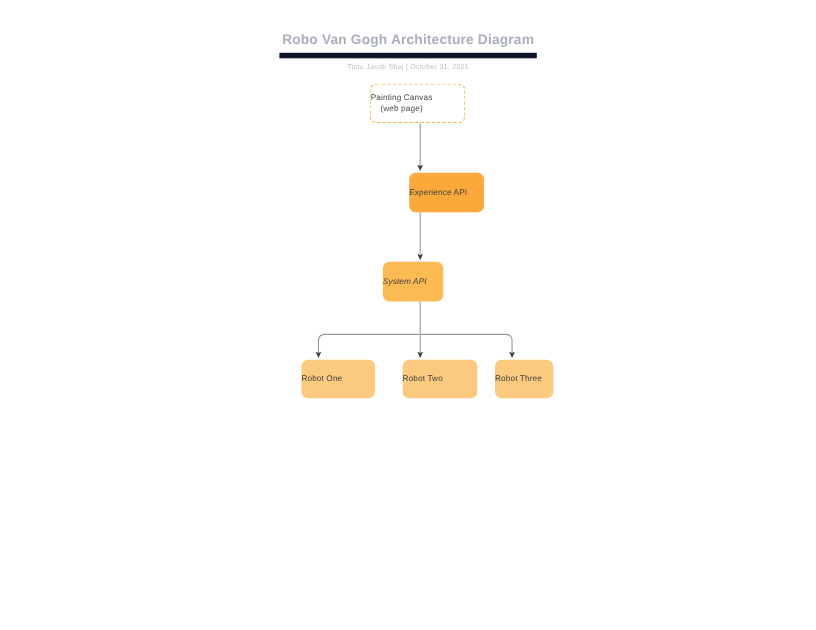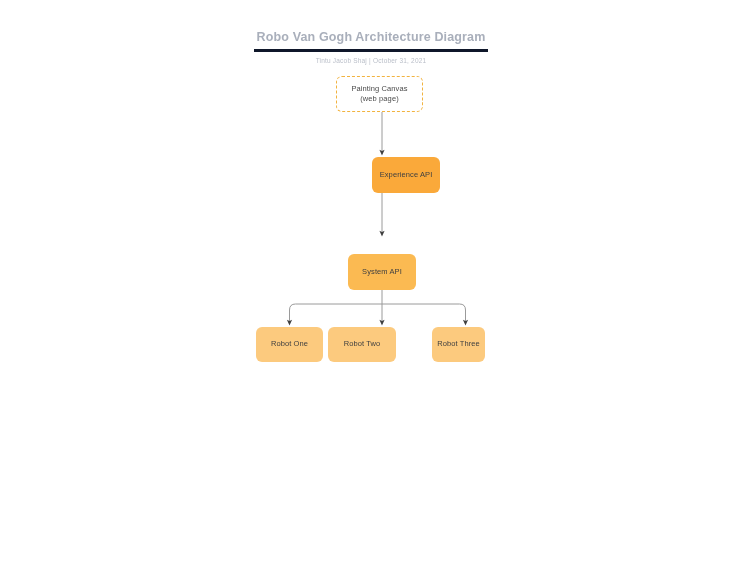--- a/index.html
+++ b/index.html
@@ -29,58 +29,58 @@
     width: 742px;
     text-align: center;
   }
   .doc-title {
     font-size: 12.5px;
     font-weight: bold;
     color: #a9afbb;
     letter-spacing: 0.15px;
     display: inline-block;
     padding: 0 3px 4px 3px;
-    border-bottom: 3px solid #0f172a;
+    border-bottom: 5px solid #0f172a;
     line-height: 15px;
   }
   .doc-subtitle {
     margin-top: 4px;
     font-size: 6.5px;
     color: #b9bec8;
     letter-spacing: 0.2px;
     line-height: 9px;
   }
 
   
   .node {
     position: absolute;
     box-sizing: border-box;
     border-radius: 6px;
     display: flex;
     align-items: center;
-    justify-content: center;
     text-align: center;
     color: #404040;
     font-size: 7.5px;
     line-height: 10.5px;
     letter-spacing: 0.1px;
   }
   .node-canvas {
     background: #ffffff;
     border: 1.4px dashed #f2b33f;
     color: #4a4a4a;
   }
   .node-experience {
     background: #faa93a;
   }
   .node-system {
     background: #fbba52;
   }
   .node-robot {
     background: #fcca7e;
+    margin-left: 18px;
   }
 
   
   .connectors {
     position: absolute;
     left: 0;
     top: 0;
     width: 742px;
     height: 573px;
     pointer-events: none;
@@ -120,29 +120,29 @@
     <div>
       <div>Painting Canvas</div>
       <div>(web page)</div>
     </div>
   </div>
 
   <div class="node node-experience" style="left:348px; top:157px; width:68px; height:36px;margin-left:24px;">
     <span>Experience API</span>
   </div>
 
-  <div class="node node-system" style="left:348px; top:254px; width:68px; height:36px;">
+  <div class="node node-system" style="left:348px; top:238px; width:55px; height:36px;font-style:italic;">
     <span>System API</span>
   </div>
 
   <div class="node node-robot" style="left:256px; top:327px; width:67px; height:35px;">
     <span>Robot One</span>
   </div>
 
-  <div class="node node-robot" style="left:328px; top:327px; width:68px; height:35px;">
+  <div class="node node-robot" style="left:348px; top:327px; width:68px; height:35px;">
     <span>Robot Two</span>
   </div>
 
   <div class="node node-robot" style="left:432px; top:327px; width:53px; height:35px;">
     <span>Robot Three</span>
   </div>
 
 </div>
 
 </body></html>

